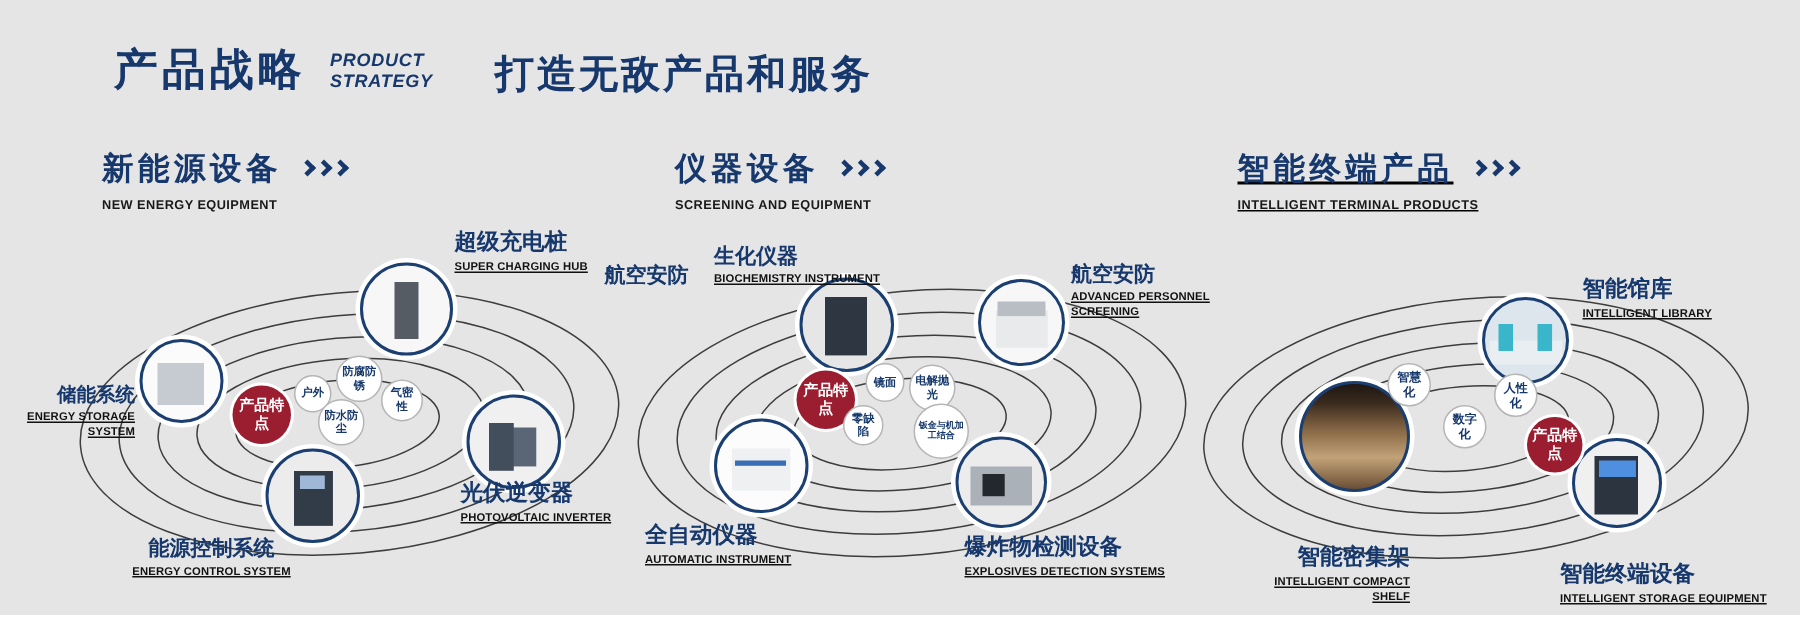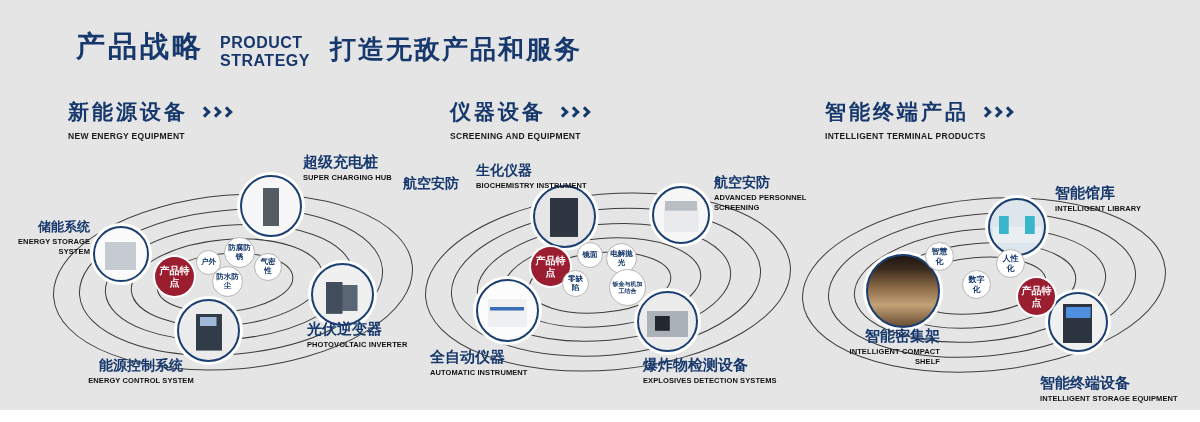--- a/index.html
+++ b/index.html
@@ -2,21 +2,21 @@
 <html style="--navy: #16386c; --badge_red: #9b1d30;"><head>
 <meta charset="utf-8">
 <style>
   :root { --navy:#16386c; --badge_red:#9b1d30; }
   * { margin:0; padding:0; box-sizing:border-box; }
   body { font-family:"Liberation Sans", sans-serif; background:#fff; }
   .canvas { position:relative; width:1200px; height:410px; background:#e5e5e5; overflow:hidden; }
   .abs { position:absolute; }
 
   .main-title { font-size:29px; font-weight:bold; color:var(--navy,#16386c); letter-spacing:3px; }
-  .subtitle { font-size:16px; font-weight:bold; color:var(--navy,#16386c); line-height:1.15; letter-spacing:0.5px; }
+  .subtitle { font-size:12px; font-weight:bold; color:var(--navy,#16386c); line-height:1.15; letter-spacing:0.5px;font-style:italic; }
   .tagline { font-size:26px; font-weight:bold; color:var(--navy,#16386c); letter-spacing:2px; }
 
   .sec-title-row { display:flex; align-items:center; }
   .sec-title { font-size:21px; font-weight:bold; color:var(--navy,#16386c); letter-spacing:3px; }
   .chevrons { display:inline-flex; align-items:center; margin-left:10px; }
   .chevrons i { display:inline-block; width:8px; height:8px; border-top:3px solid var(--navy,#16386c); border-right:3px solid var(--navy,#16386c); transform:rotate(45deg); margin-left:3px; }
   .sec-sub { font-size:8.5px; font-weight:bold; color:#191919; margin-top:5px; letter-spacing:0.3px; }
 
   .pcircle { position:absolute; border-radius:50%; border:2px solid #1c3f72; background:#f4f4f4; box-shadow:0 0 0 3px #fff; }
   .p-storage   { background: linear-gradient(#c6cbd1,#c6cbd1) 50% 58%/60% 54% no-repeat, #fbfbfb; }
@@ -26,22 +26,22 @@
   .p-biochem   { background: linear-gradient(#2e3741,#2e3741) 50% 55%/48% 66% no-repeat, #e6e6e6; }
   .p-screening { background: linear-gradient(#b9bec4,#b9bec4) 50% 30%/60% 18% no-repeat, linear-gradient(#e8eaec,#e8eaec) 50% 64%/64% 46% no-repeat, #f7f7f7; }
   .p-autoinstr { background: linear-gradient(#3b6fb5,#3b6fb5) 50% 46%/58% 6% no-repeat, linear-gradient(#eef0f2,#eef0f2) 50% 60%/66% 48% no-repeat, #fcfcfc; }
   .p-explosive { background: linear-gradient(#23282e,#23282e) 38% 55%/26% 26% no-repeat, linear-gradient(#aab1b8,#aab1b8) 50% 60%/72% 46% no-repeat, #ececec; }
   .p-library   { background: linear-gradient(#39b6c9,#39b6c9) 20% 45%/18% 34% no-repeat, linear-gradient(#39b6c9,#39b6c9) 80% 45%/18% 34% no-repeat, linear-gradient(#e9eef2,#e9eef2) 50% 72%/90% 30% no-repeat, #dde6ec; }
   .p-shelf     { background: linear-gradient(180deg,#1e1712 0%,#3a2a1d 18%,#8a6a47 45%,#c2a277 70%,#6b4f35 100%); }
   .p-terminal  { background: linear-gradient(#4f8fe0,#4f8fe0) 50% 30%/44% 20% no-repeat, linear-gradient(#2c3440,#2c3440) 50% 58%/52% 70% no-repeat, #f0f0f0; }
 
   .plabel { line-height:1.2; }
   .cn-label { color:var(--navy,#16386c); font-weight:bold; white-space:nowrap; }
-  .en-label { font-size:7.5px; font-weight:bold; color:#111; line-height:1.35; margin-top:2px; letter-spacing:0.1px; }
-  .ta-r { text-align:right; }
+  .en-label { font-size:7.5px; font-weight:bold; color:#111; line-height:1.35; margin-top:2px; letter-spacing:0.1px;text-decoration:underline; }
+  .ta-r { text-align:right;margin-top:36px; }
   .ta-c { text-align:center; }
 
   .badge { position:absolute; border-radius:50%; background:var(--badge_red,#9b1d30); color:#fff; font-weight:bold;
            display:flex; align-items:center; justify-content:center; text-align:center;
            font-size:10px; line-height:1.2; padding:3px; box-shadow:0 0 0 2px #fff; }
   .bubble { position:absolute; border-radius:50%; background:#fff; border:1px solid #b5b5b5; color:var(--navy,#16386c);
             font-weight:bold; display:flex; align-items:center; justify-content:center; text-align:center;
             line-height:1.15; padding:2px; font-size:7.5px; }
 </style>
 </head>
@@ -73,21 +73,21 @@
       <span class="sec-title">仪器设备</span>
       <span class="chevrons">
           <i></i>
           <i></i>
           <i></i>
         </span>
     </div>
     <div class="sec-sub">SCREENING AND EQUIPMENT</div>
   </div>
 
-  <div class="abs" style="left:825px; top:98px;">
+  <div class="abs" style="left:825px; top:98px;text-decoration:underline;">
     <div class="sec-title-row">
       <span class="sec-title">智能终端产品</span>
       <span class="chevrons">
           <i></i>
           <i></i>
           <i></i>
         </span>
     </div>
     <div class="sec-sub">INTELLIGENT TERMINAL PRODUCTS</div>
   </div>

